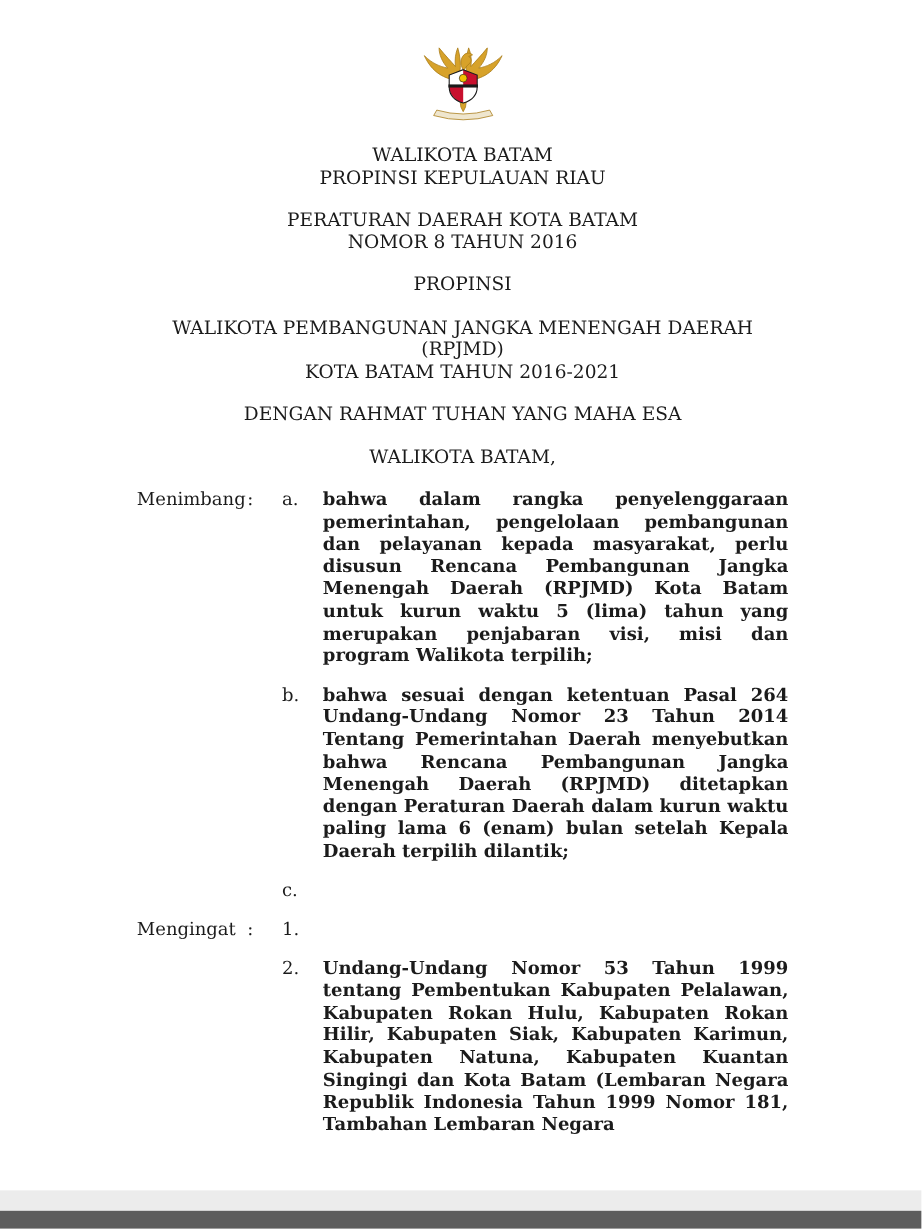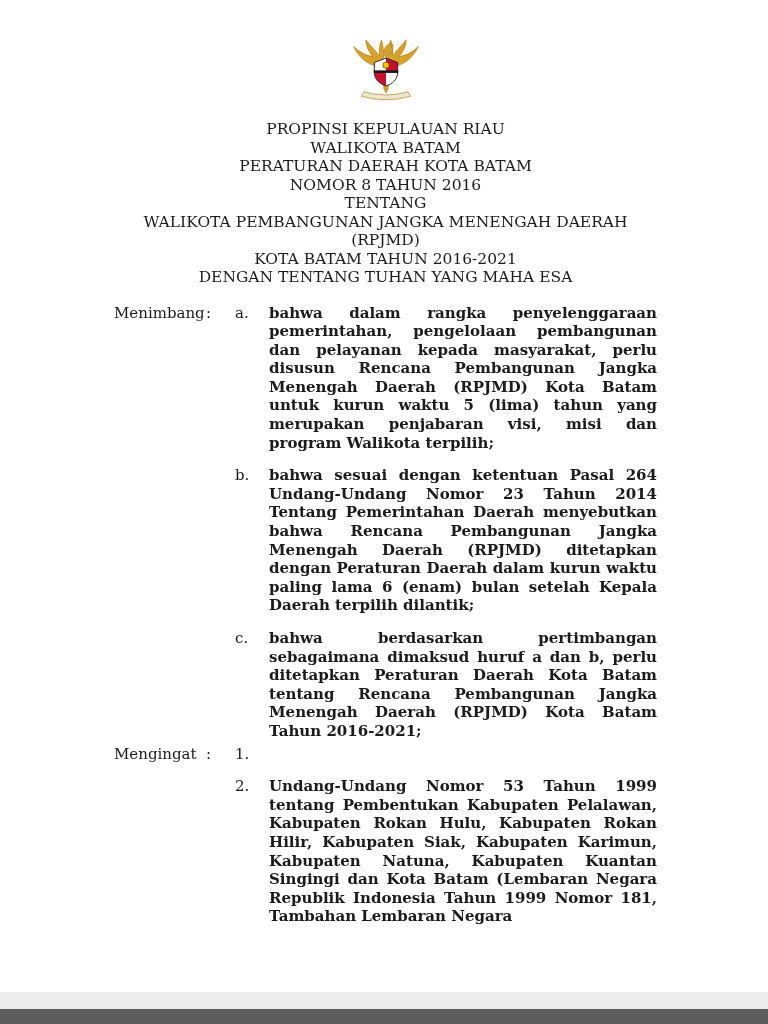--- a/index.html
+++ b/index.html
@@ -7,25 +7,25 @@
   body {
     font-family:"DejaVu Serif","Liberation Serif",serif;
     color:#1b1b1b;
     background:#ffffff;
     overflow:hidden;
   }
   .viewer { width:768px; height:1024px; display:flex; flex-direction:column; background:#ffffff; }
   .page { flex:1; background:#ffffff; padding:36px 111px 0 114px; }
   .emblem-wrap { text-align:center; margin-bottom:10px; }
   .center { text-align:center; font-size:15.5px; line-height:18.5px; }
-  .gap { }
+  .gap { margin-top:17px; }
   .clauses { margin-top:17px; font-size:15px; line-height:18.6px; }
   .row { display:flex; margin-top:14px; }
   .row.first { margin-top:0; }
-  .section-gap { margin-top:4px; }
+  .section-gap { margin-top:14px; }
   .cell-label { width:92px; flex:0 0 92px; }
   .cell-colon { width:29px; flex:0 0 29px; }
   .cell-marker { width:34px; flex:0 0 34px; }
   .cell-text { flex:1; text-align:justify;font-weight:bold; }
   .footer-light { height:17px; background:#ececec; flex:0 0 17px; }
   .footer-dark { height:15px; background:#5d5d5d; flex:0 0 15px; }
 </style>
 </head>
 <body>
 
@@ -46,33 +46,34 @@
           <path d="M60 34 L78 41 L78 56 C78 67 70 74 60 77 C50 74 42 67 42 56 L42 41 Z" fill="#ffffff"></path>
           <path d="M60 34 L78 41 L78 54 L60 54 Z" fill="#C8102E"></path>
           <path d="M60 56 L42 56 C42 66 50 74 60 77 Z" fill="#C8102E"></path>
           <rect x="41" y="53" width="38" height="4" fill="#1a1a1a"></rect>
           <path d="M60 34 L78 41 L78 56 C78 67 70 74 60 77 C50 74 42 67 42 56 L42 41 Z" fill="none" stroke="#1a1a1a" stroke-width="1.4"></path>
           <circle cx="60" cy="45" r="5" fill="#F2C200" stroke="#1a1a1a" stroke-width="0.8"></circle>
         </g>
       </svg>
     </div>
 
+    <div class="center">WALIKOTA BATAM</div>
     <div class="center">PROPINSI KEPULAUAN RIAU</div>
-    <div class="center">WALIKOTA BATAM</div>
 
     <div class="center gap">PERATURAN DAERAH KOTA BATAM</div>
     <div class="center">NOMOR 8 TAHUN 2016</div>
 
-    <div class="center gap">TENTANG</div>
+    <div class="center gap">PROPINSI</div>
 
     <div class="center gap">WALIKOTA PEMBANGUNAN JANGKA MENENGAH DAERAH (RPJMD)</div>
     <div class="center">KOTA BATAM TAHUN 2016-2021</div>
 
-    <div class="center gap">DENGAN TENTANG TUHAN YANG MAHA ESA</div>
+    <div class="center gap">DENGAN RAHMAT TUHAN YANG MAHA ESA</div>
 
+    <div class="center gap">WALIKOTA BATAM,</div>
 
     <div class="clauses">
 
       <div class="row first">
         <div class="cell-label">Menimbang</div>
         <div class="cell-colon">:</div>
         <div class="cell-marker">a.</div>
         <div class="cell-text">bahwa dalam rangka penyelenggaraan pemerintahan, pengelolaan pembangunan dan pelayanan kepada masyarakat, perlu disusun Rencana Pembangunan Jangka Menengah Daerah (RPJMD) Kota Batam untuk kurun waktu 5 (lima) tahun yang merupakan penjabaran visi, misi dan program Walikota terpilih;</div>
       </div>
 
@@ -80,21 +81,20 @@
         <div class="cell-label"></div>
         <div class="cell-colon"></div>
         <div class="cell-marker">b.</div>
         <div class="cell-text">bahwa sesuai dengan ketentuan Pasal 264 Undang-Undang Nomor 23 Tahun 2014 Tentang Pemerintahan Daerah menyebutkan bahwa Rencana Pembangunan Jangka Menengah Daerah (RPJMD) ditetapkan dengan Peraturan Daerah dalam kurun waktu paling lama 6 (enam) bulan setelah Kepala Daerah terpilih dilantik;</div>
       </div>
 
       <div class="row">
         <div class="cell-label"></div>
         <div class="cell-colon"></div>
         <div class="cell-marker">c.</div>
-        <div class="cell-text">bahwa berdasarkan pertimbangan sebagaimana dimaksud huruf a dan b, perlu ditetapkan Peraturan Daerah Kota Batam tentang Rencana Pembangunan Jangka Menengah Daerah (RPJMD) Kota Batam Tahun 2016-2021;</div>
       </div>
 
       <div class="row section-gap">
         <div class="cell-label">Mengingat</div>
         <div class="cell-colon">:</div>
         <div class="cell-marker">1.</div>
       </div>
 
       <div class="row">
         <div class="cell-label"></div>

